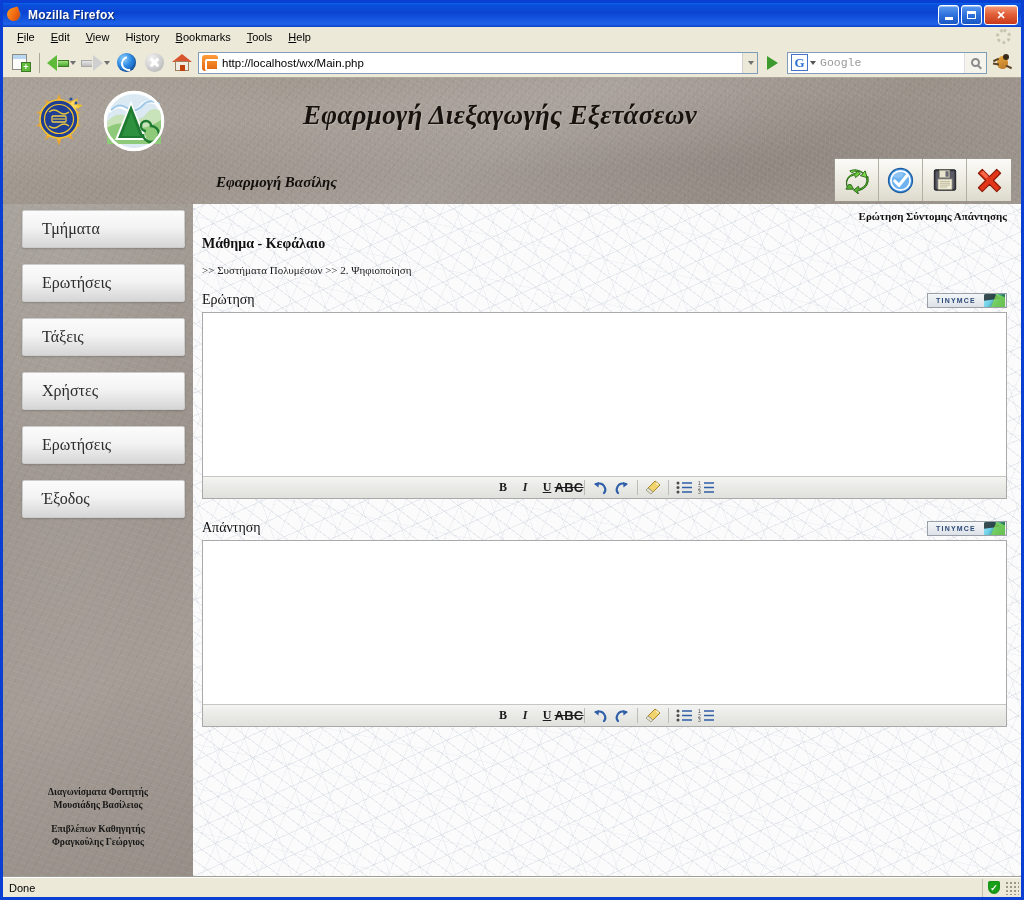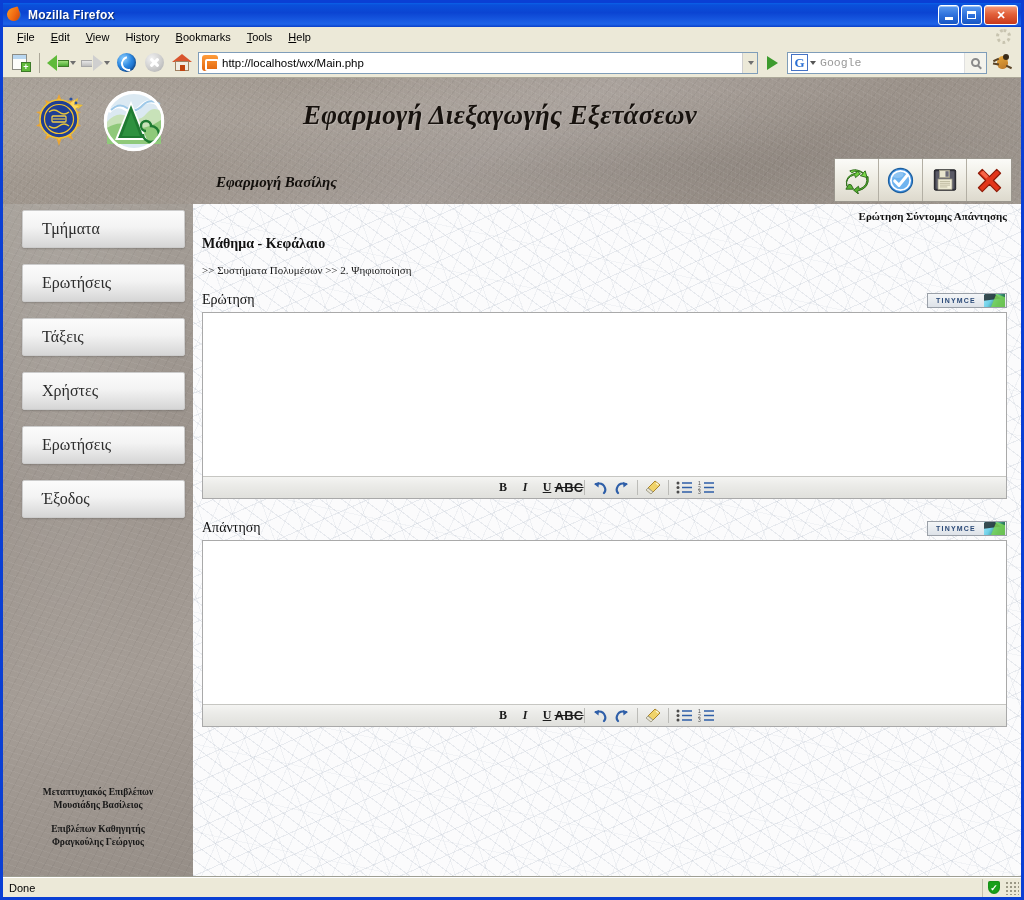--- a/index.html
+++ b/index.html
@@ -590,21 +590,21 @@
           </div>
           <div class="navbtn">
             <span>Ερωτήσεις</span>
           </div>
           <div class="navbtn">
             <span>Έξοδος</span>
           </div>
 
           <div id="sidebar-footer">
             <div class="grp">
-              <div>Μεταπτυχιακός Επιβλέπων</div>
+              <div>Διαγωνίσματα Φοιτητής</div>
               <div>Μουσιάδης Βασίλειος</div>
             </div>
             <div class="grp">
               <div>Επιβλέπων Καθηγητής</div>
               <div>Φραγκούλης Γεώργιος</div>
             </div>
           </div>
         </div>
 
         <div id="content">

